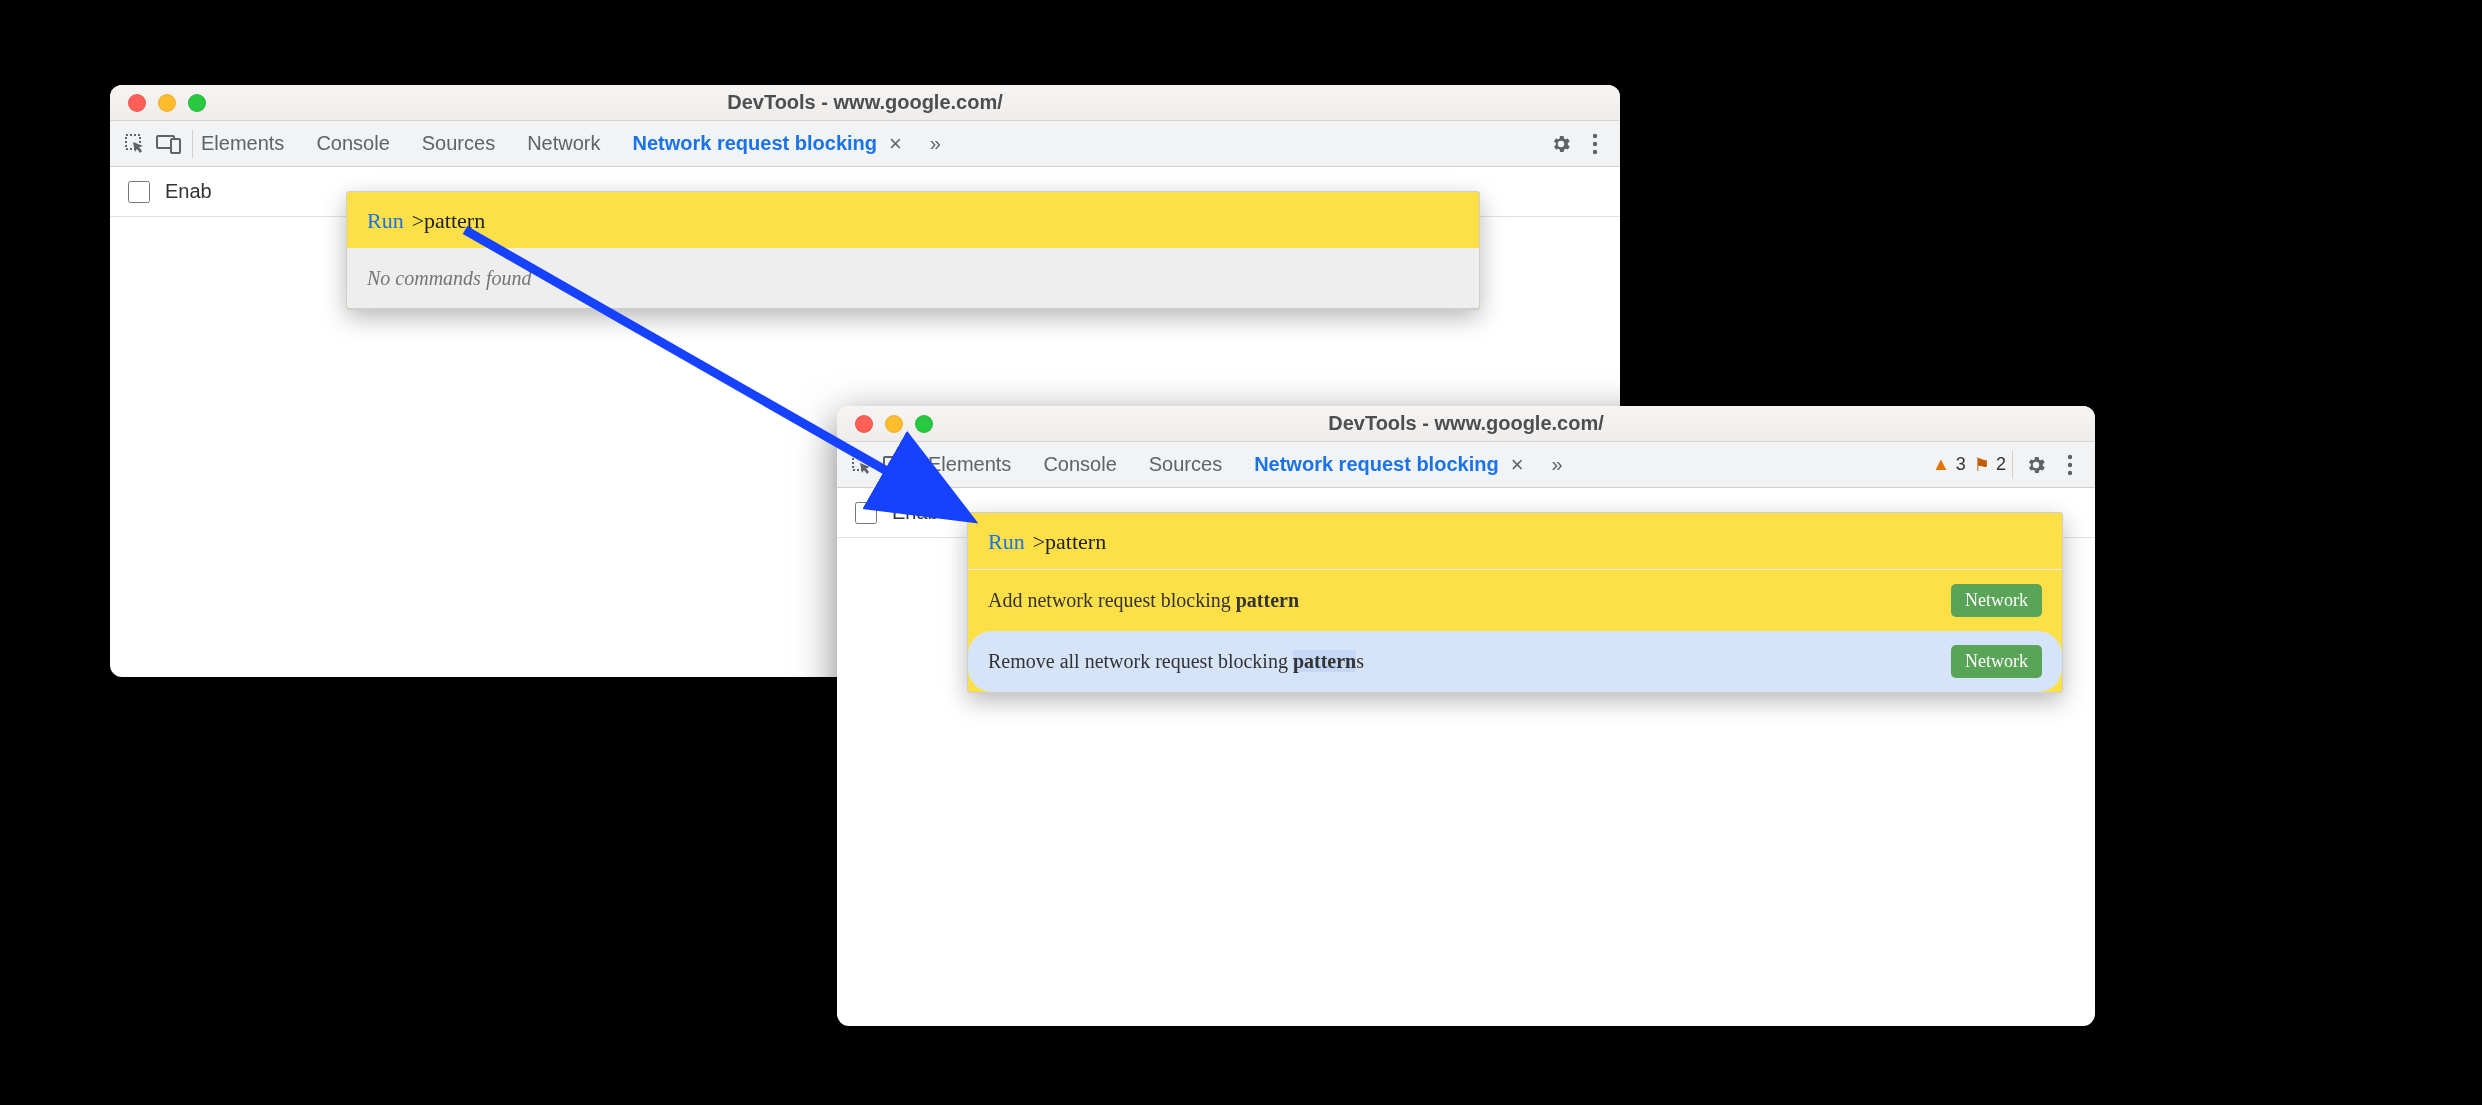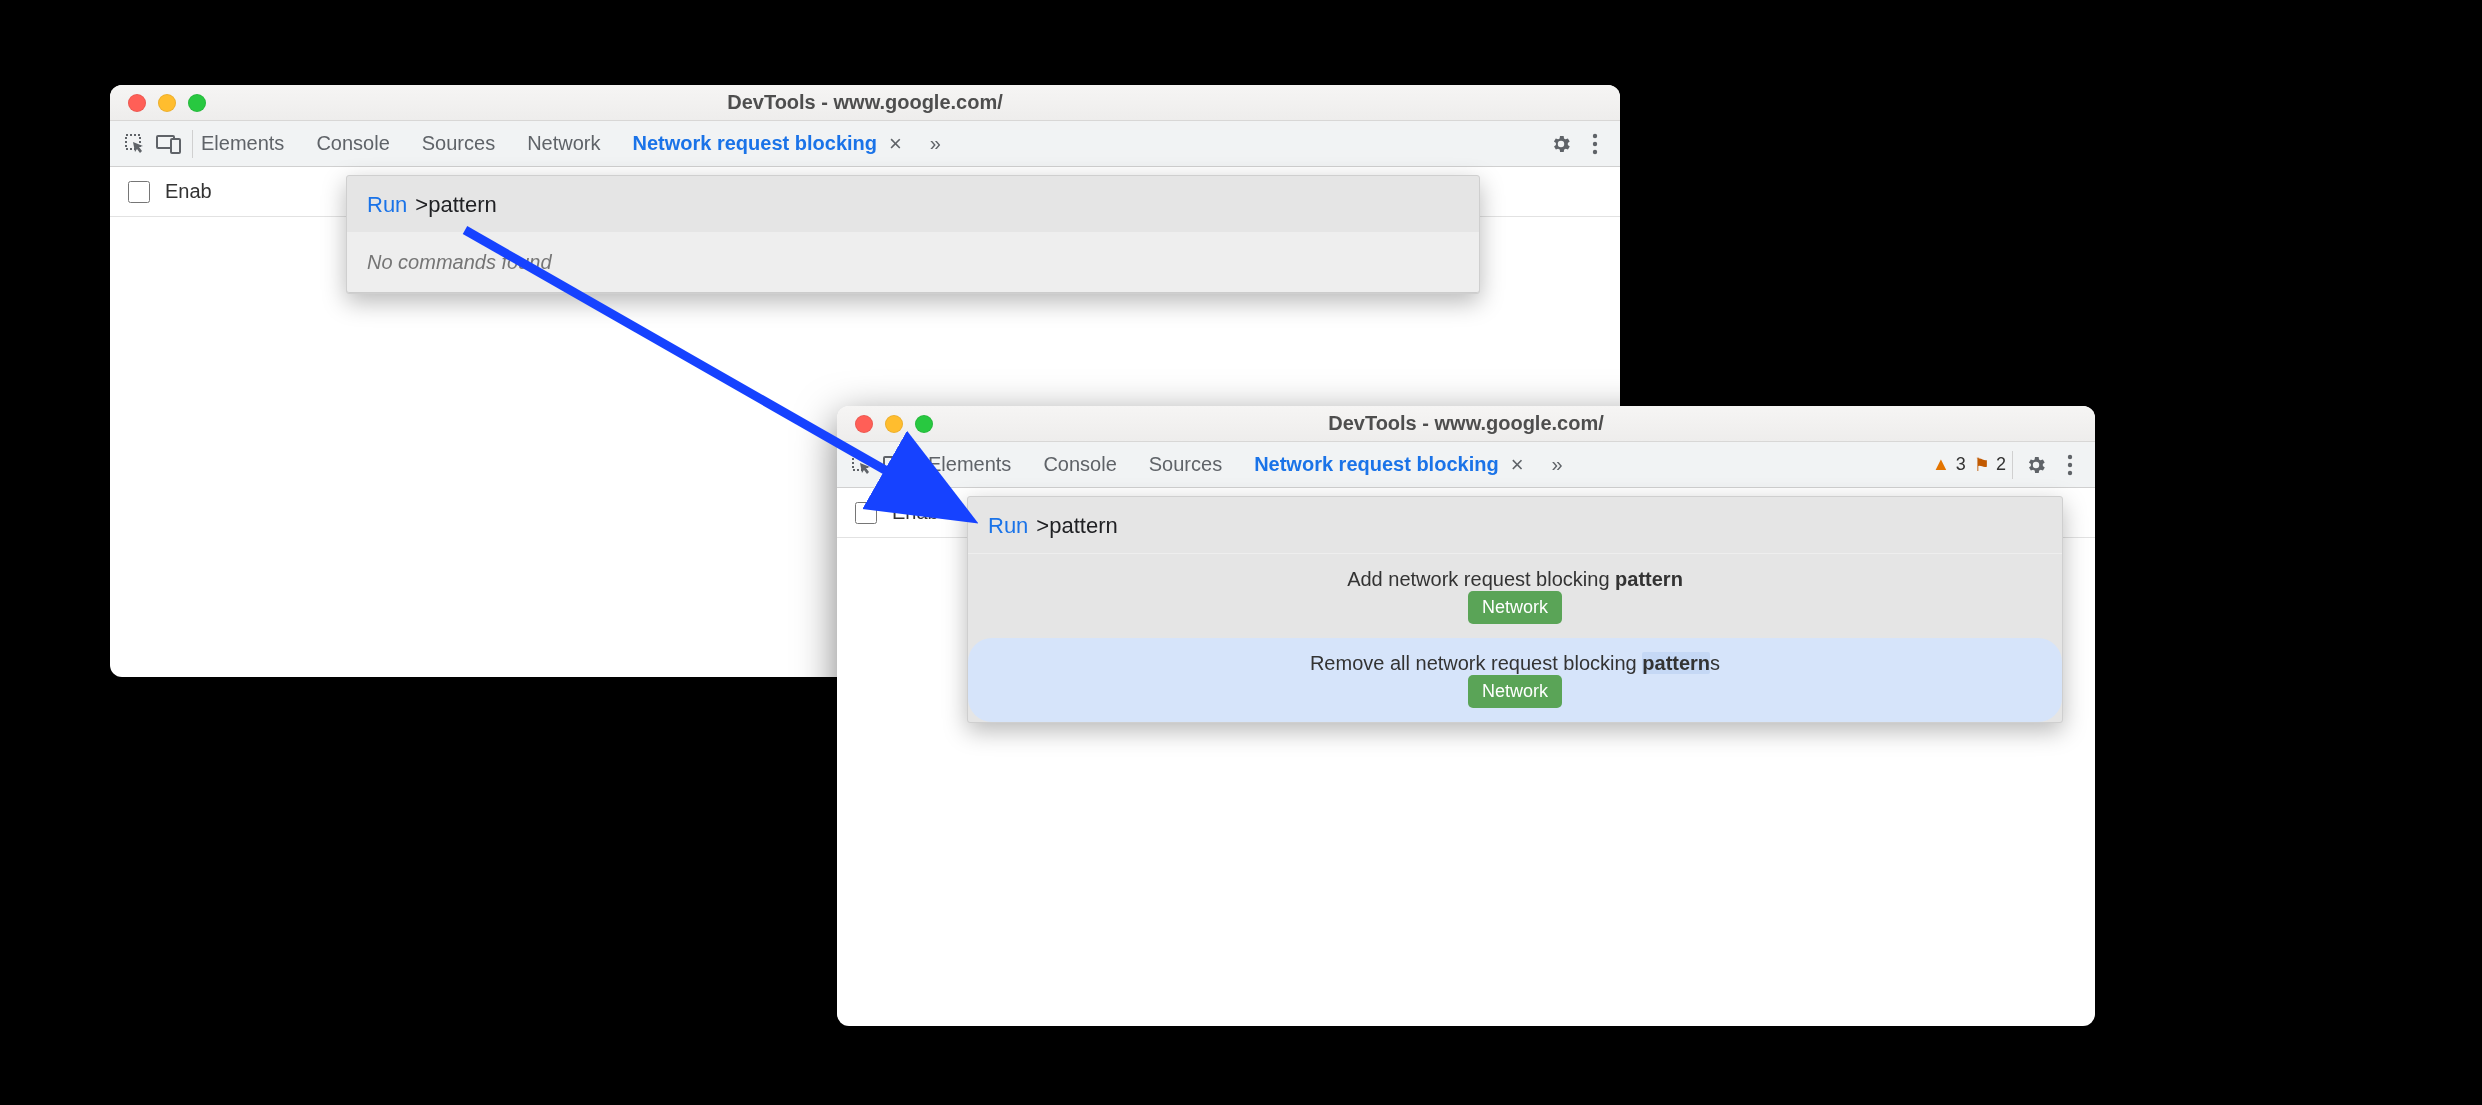--- a/index.html
+++ b/index.html
@@ -84,28 +84,29 @@
     background: #fff;
     border-radius: 0 0 12px 12px;
   }
   input[type="checkbox"].big {
     width: 22px; height: 22px;
     accent-color: #666;
   }
   
   .popover {
     position: absolute;
-    top: 90px;
+    top: 106px;
     left: 122px;
     right: 94px;
-    background: #e5e5e5;
+    background: #fde047;
     border: 1px solid #cfcfcf;
     border-radius: 3px;
     box-shadow: 0 8px 24px rgba(0,0,0,0.28);
     z-index: 5;
+    font-family: Liberation Serif, serif;
   }
   .popover-input {
     display: flex;
     align-items: baseline;
     gap: 8px;
     padding: 16px 20px 14px;
     font-size: 22px;
     border-bottom: 1px solid #eee;
   }
   .run-label { color: #1a73e8; font-weight: 500; }
@@ -120,21 +121,20 @@
     font-size: 20px;
     border-radius: 0 0 3px 3px;
   }
   .result-row {
     display: flex;
     justify-content: space-between;
     align-items: center;
     padding: 14px 20px;
     font-size: 20px;
     cursor: pointer;
-    flex-direction: column;
   }
   .result-row.selected { background: #d6e4fa; border-radius: 24px; }
   .match { font-weight: 700; }
   .match.hl { background: #c5d8f5; border-radius: 2px; }
   .badge {
     background: #5aa457;
     color: #fff;
     font-size: 18px;
     font-weight: 500;
     padding: 6px 14px;

